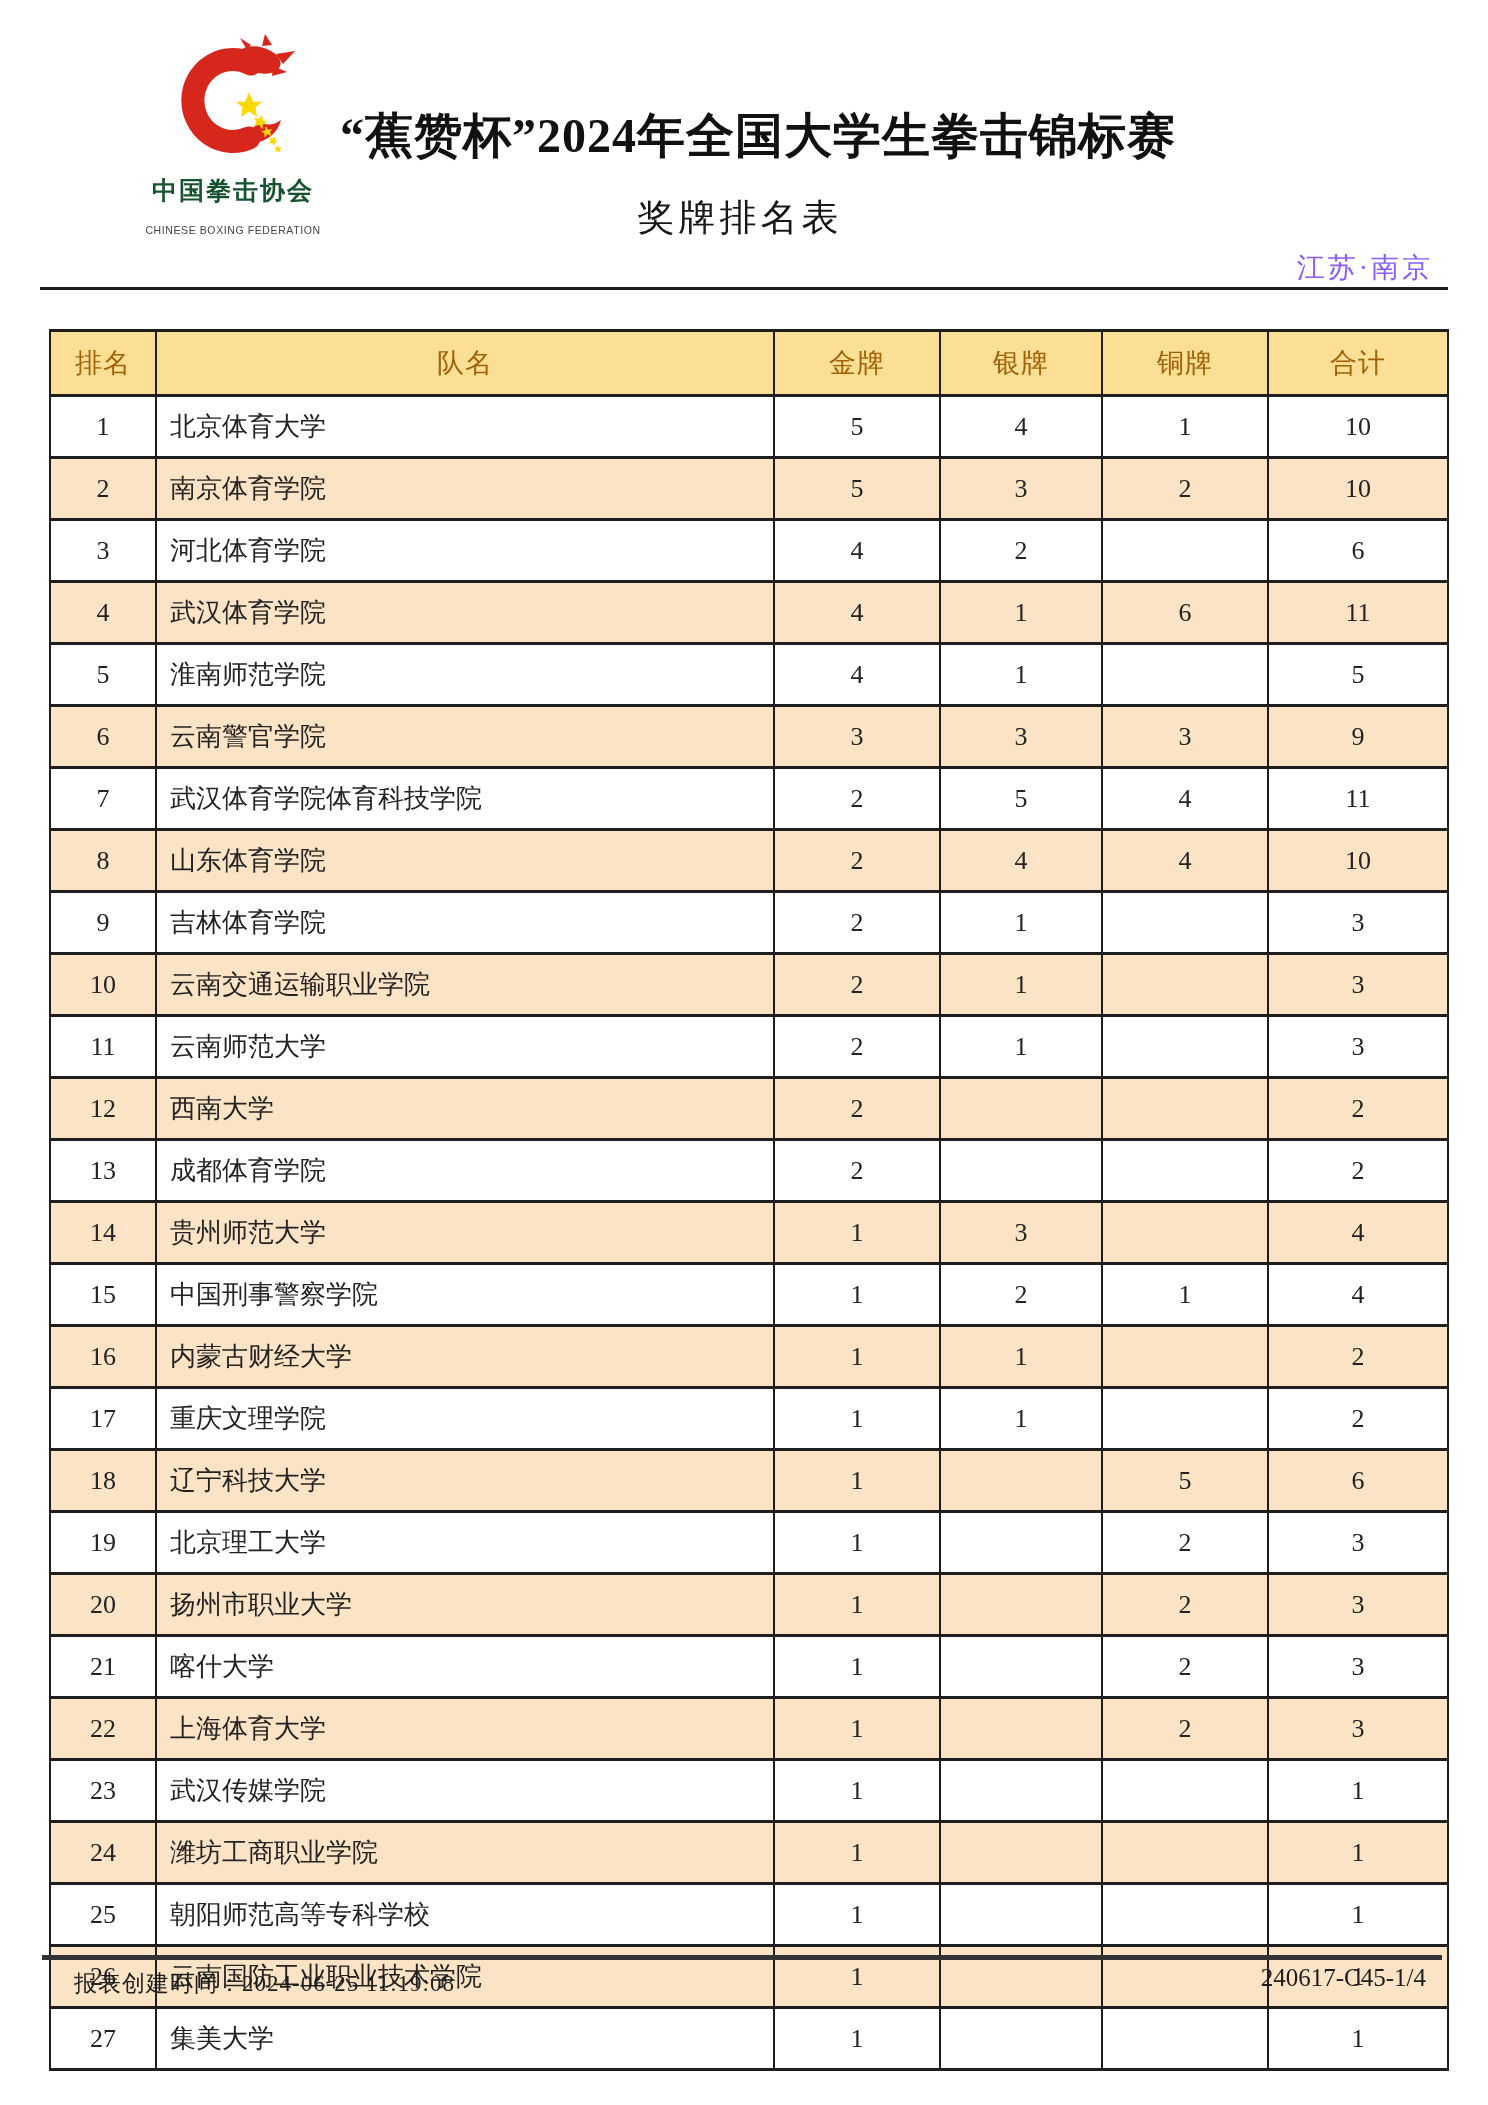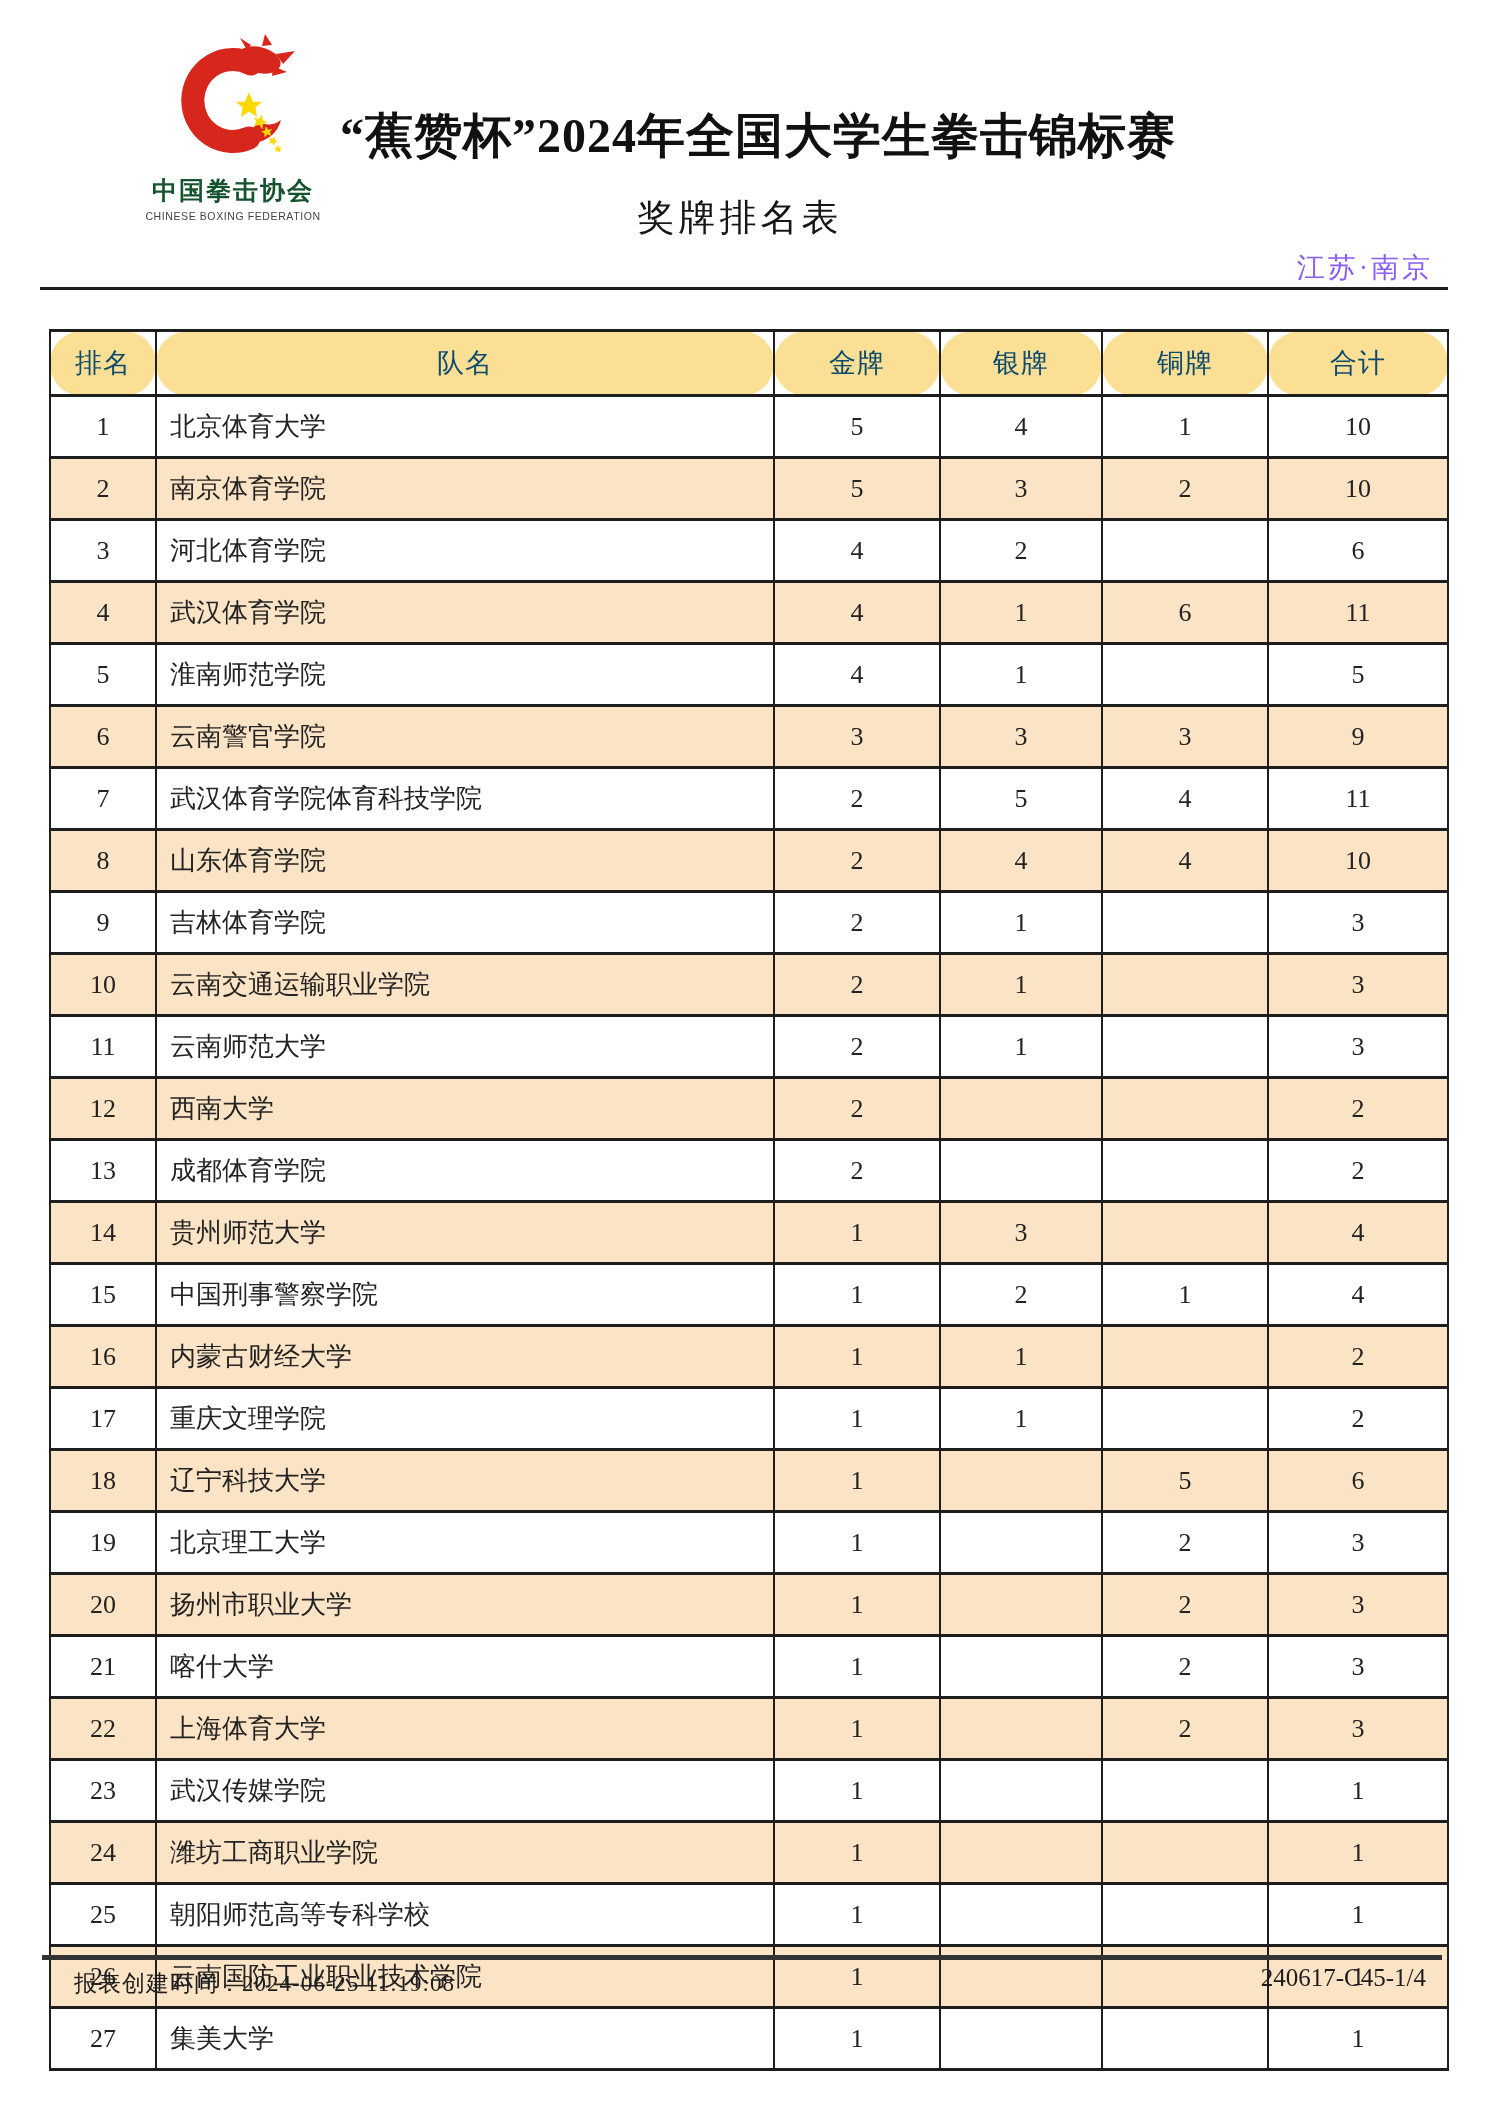--- a/index.html
+++ b/index.html
@@ -18,21 +18,21 @@
     text-align:center;
   }
   .logo svg { display:block; margin:0 auto; width:152px; height:132px; }
   .logo-cn {
     margin-top:8px;
     font-family:"Liberation Sans","DejaVu Sans",sans-serif;
     font-weight:bold; font-size:25px; letter-spacing:2px; color:#14532d;
     white-space:nowrap;
   }
   .logo-en {
-    margin-top:3px;
+    margin-top:17px;
     font-family:"Liberation Sans","DejaVu Sans",sans-serif;
     font-size:10.5px; letter-spacing:0.6px; color:#444444;
     white-space:nowrap;
   }
 
   .title-main {
     position:absolute; top:104px; left:0; width:1516px;
     text-align:center;
     font-size:48px; font-weight:bold; letter-spacing:1px;
     color:#111111; white-space:nowrap;
@@ -60,22 +60,21 @@
   table.medals th, table.medals td {
     border-left:2px solid #1e1e1e;
     border-right:2px solid #1e1e1e;
     border-top:3px solid #1e1e1e;
     border-bottom:3px solid #1e1e1e;
     overflow:hidden; white-space:nowrap;
   }
   table.medals th {
     height:60px; background:#fbdf94;
     font-weight:normal; font-size:27px; letter-spacing:1px;
-    color:#0c4a6e;
-    border-radius:32px;
+    color:#a16207;
   }
   table.medals td { height:57px; font-size:26px; color:#232323; background:#ffffff; }
   tr.stripe td { background:#fbe3c5; }
   .c-rank { text-align:center; font-size:25px; }
   .c-team { text-align:left; padding-left:13px; }
   .c-num  { text-align:center; font-size:25px; }
 
   
   .footer-rule {
     position:absolute; top:1955px; left:42px; width:1400px; height:0;

